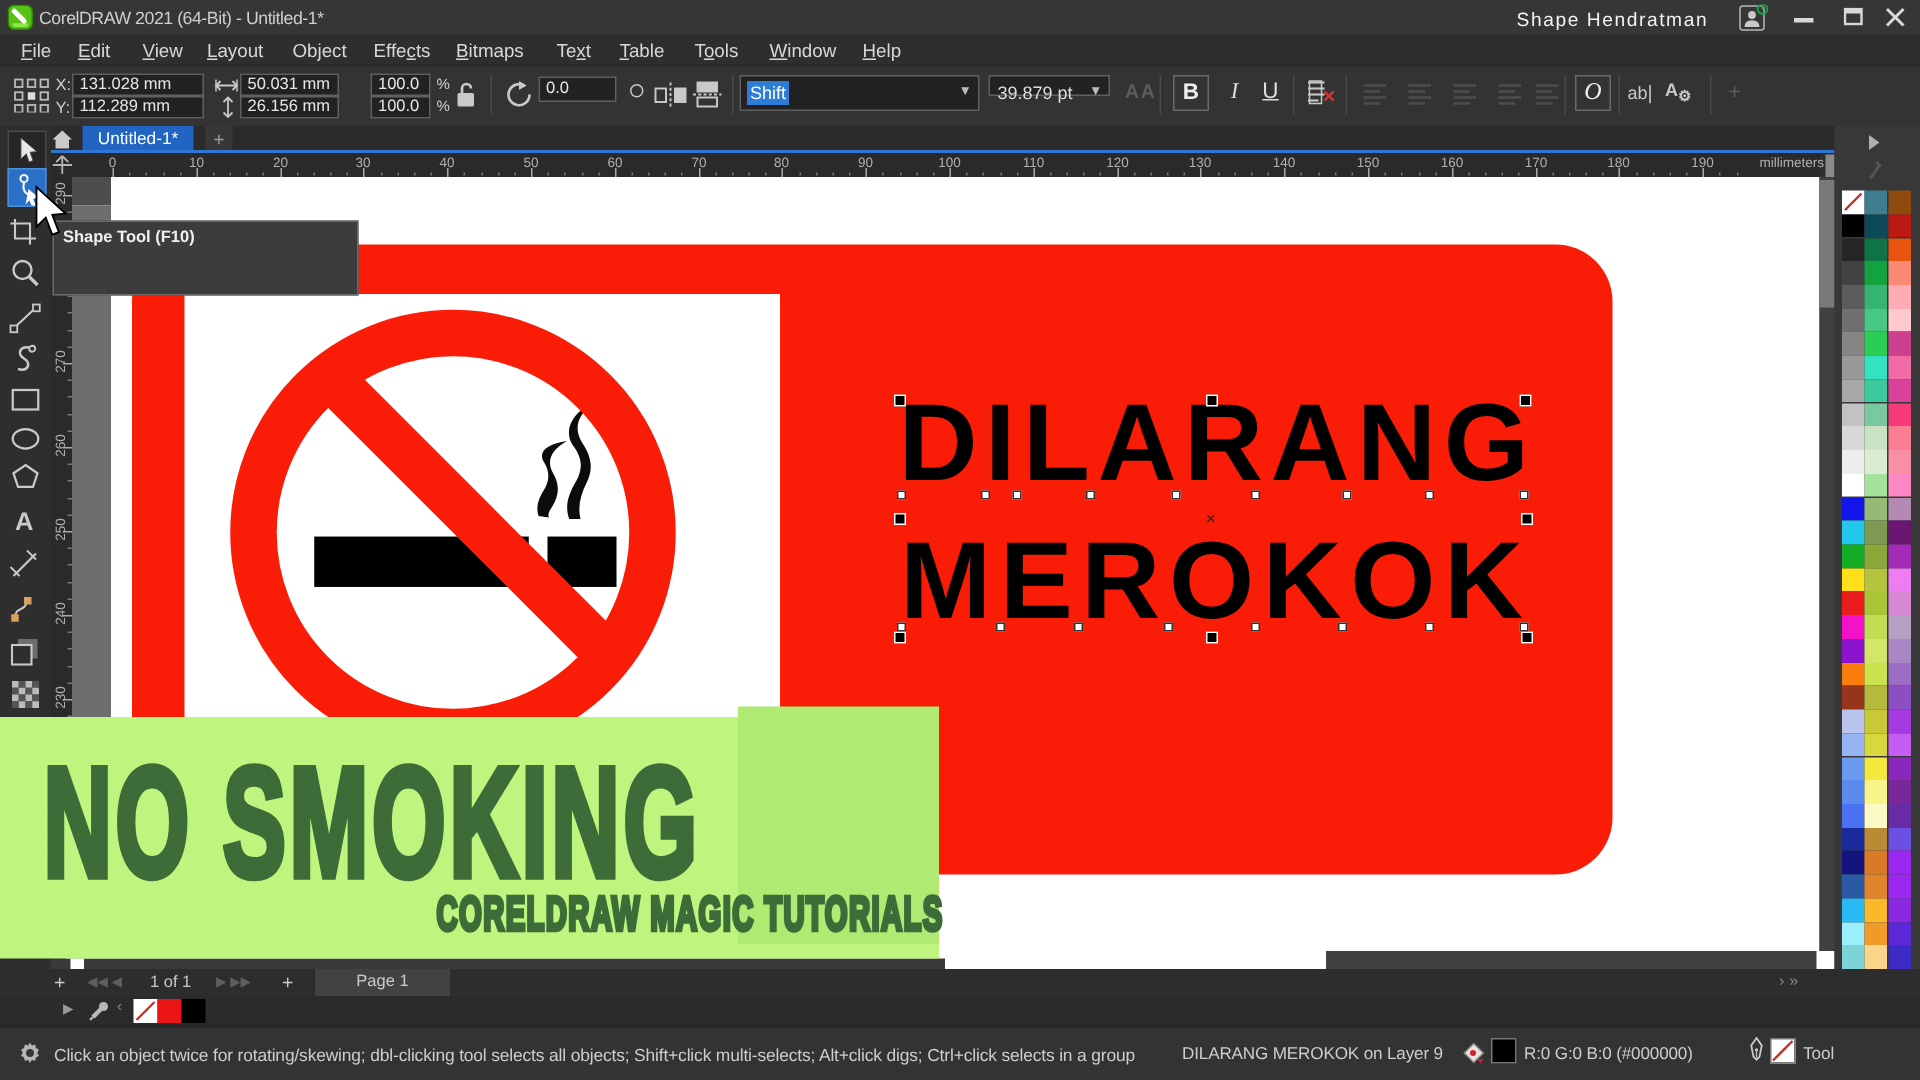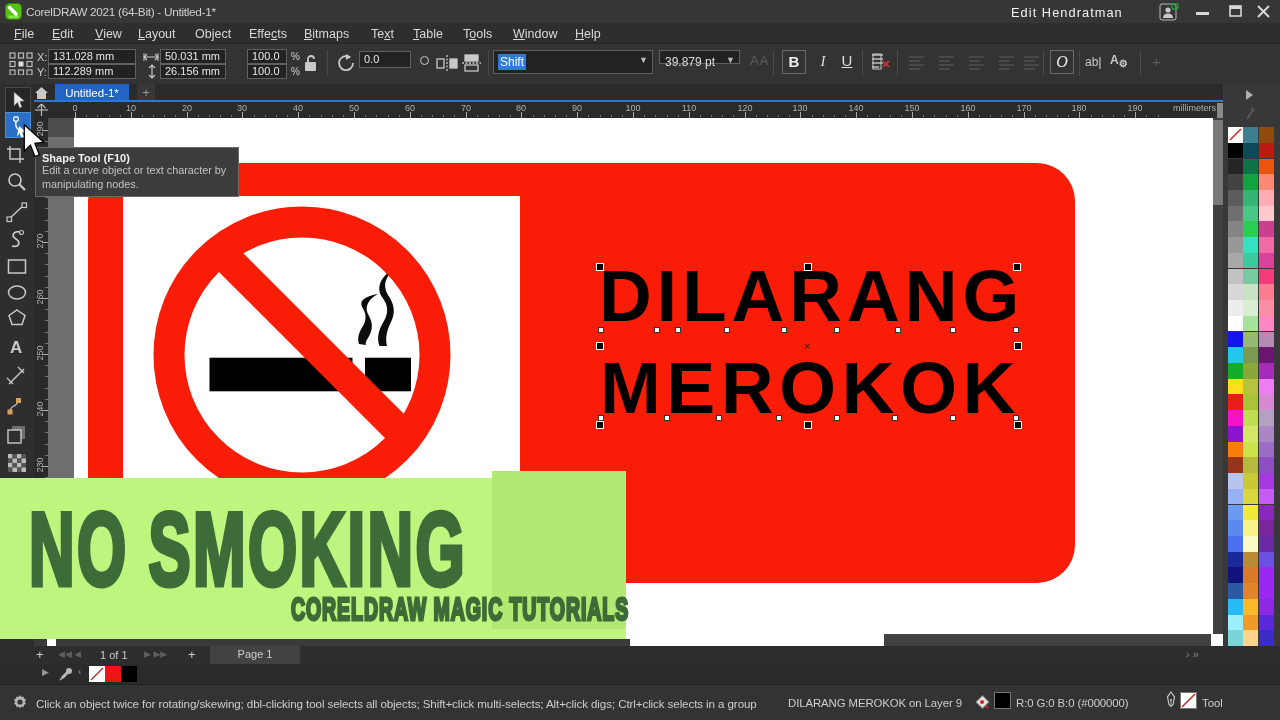--- a/index.html
+++ b/index.html
@@ -56,21 +56,21 @@
 
 
 <div class="abs" style="left:0;top:0;width:1280px;height:23px;background:#363636"></div>
 <svg class="abs" style="left:5px;top:3px" width="17" height="17" viewBox="0 0 17 17">
   <rect x="0.5" y="0.5" width="16" height="16" rx="4" fill="#57c211"></rect>
   <rect x="0.5" y="0.5" width="16" height="16" rx="4" fill="none" stroke="#2e8706" stroke-width="1"></rect>
   <path d="M3.5,12.5 Q2.5,14.5 5,15 L12,15 Q14.5,14.5 13.5,12.5 Z" fill="#8ae84c"></path>
   <line x1="4.5" y1="4.5" x2="11" y2="11" stroke="#ffffff" stroke-width="3.4" stroke-linecap="round"></line>
 </svg>
 <div class="abs" style="left:26px;top:5px;color:#cfcfcf;font-size:11.8px;letter-spacing:-0.3px">CorelDRAW 2021 (64-Bit) - Untitled-1*</div>
-<div class="abs" style="left:1011px;top:4.5px;color:#f2f2f2;font-size:12.8px;letter-spacing:1.05px">Edit Hendratman</div>
+<div class="abs" style="left:1011px;top:4.5px;color:#f2f2f2;font-size:12.8px;letter-spacing:1.05px">Shape Hendratman</div>
 <svg class="abs" style="left:1159px;top:3px" width="20" height="18">
   <rect x="1" y="1" width="16" height="16" rx="2" fill="none" stroke="#b8b8b8"></rect>
   <circle cx="9" cy="7" r="2.6" fill="#c8c8c8"></circle>
   <path d="M4,15 Q4,10.5 9,10.5 Q14,10.5 14,15 Z" fill="#c8c8c8"></path>
   <circle cx="16" cy="3" r="3.2" fill="none" stroke="#1e9e48" stroke-width="1.4"></circle>
   <line x1="16" y1="0.2" x2="16" y2="3" stroke="#1e9e48" stroke-width="1.4"></line>
 </svg>
 <div class="abs" style="left:1196px;top:12px;width:13px;height:3px;background:#d8d8d8"></div>
 <svg class="abs" style="left:1229px;top:5px" width="14" height="13">
     <rect x="1" y="1" width="11" height="10" fill="none" stroke="#d8d8d8" stroke-width="1.6"></rect>
@@ -146,21 +146,21 @@
   </svg>
 
 <div class="abs" style="left:493px;top:50px;width:160px;height:24px;background:#222222;border:1px solid #606060">
   <span style="background:#2d7cd6;color:#fff;font-size:12px;margin-left:4px;line-height:22px;padding:1px 2px">Shift</span>
   <span style="position:absolute;right:4px;top:4px;color:#bbb;font-size:9px">▼</span>
 </div>
 <div class="abs" style="left:659px;top:50px;width:81px;height:14px;background:#222222;border:1px solid #606060">
   <span style="color:#ddd;font-size:12px;margin-left:5px;line-height:22px">39.879 pt</span>
   <span style="position:absolute;right:4px;top:4px;color:#bbb;font-size:9px">▼</span>
 </div>
-<div class="abs" style="left:750px;top:53px;color:#5c5c5c;font-size:13px;font-weight:normal">A A</div>
+<div class="abs" style="left:750px;top:53px;color:#5c5c5c;font-size:13px;font-weight:bold">A A</div>
 <div class="sep" style="left:773px"></div>
 <div class="abs" style="left:782px;top:50px;width:24px;height:24px;border:1px solid #6a6a6a;color:#eee;font-weight:bold;font-size:15px;text-align:center;line-height:22px">B</div>
 <div class="abs" style="left:812px;top:50px;width:22px;height:24px;color:#ddd;font-style:italic;font-size:15px;text-align:center;line-height:22px;font-family:'Liberation Serif',serif">I</div>
 <div class="abs" style="left:836px;top:50px;width:22px;height:24px;color:#ddd;font-size:15px;text-align:center;line-height:22px;text-decoration:underline">U</div>
 <div class="sep" style="left:862px"></div>
 <svg class="abs" style="left:870px;top:52px" width="22" height="20">
     <g stroke="#c9c9c9" stroke-width="1.4">
       <line x1="2" y1="3" x2="13" y2="3"></line>
       <line x1="2" y1="7" x2="13" y2="7"></line>
       <line x1="2" y1="11" x2="13" y2="11"></line>
@@ -345,21 +345,20 @@
         <rect x="3.0" y="16.5" width="4.5" height="4.5" fill="#555"></rect>
         <rect x="7.5" y="16.5" width="4.5" height="4.5" fill="#bbb"></rect>
         <rect x="12.0" y="16.5" width="4.5" height="4.5" fill="#555"></rect>
         <rect x="16.5" y="16.5" width="4.5" height="4.5" fill="#bbb"></rect>
       </g>
     </svg></div>
 
 
 <div class="abs" style="left:35px;top:147px;width:204px;height:50px;background:#3c3c3c;border:1px solid #6a6a6a;padding:4px 6px">
   <div style="color:#f0f0f0;font-size:11px;font-weight:bold">Shape Tool (F10)</div>
-  <div style="color:#c2c2c2;font-size:10.8px;line-height:13.8px">Edit a curve object or text character by manipulating nodes.</div>
 </div>
 <svg class="abs" style="left:22px;top:123px" width="24" height="37" viewBox="0 0 13 21">
     <path d="M1,1 L1,16 L4.5,12.5 L7,19 L9.5,18 L7,11.5 L12,11 Z" fill="#fff" stroke="#000" stroke-width="0.7"></path>
   </svg>
 
 
 <div class="abs" style="left:1223px;top:84px;width:57px;height:562px;background:#383838"></div>
 <div class="abs" style="left:1246px;top:90px;width:0;height:0;border-left:7px solid #b0b0b0;border-top:5px solid transparent;border-bottom:5px solid transparent"></div>
 <svg class="abs" style="left:1243px;top:105px" width="14" height="16">
     <path d="M4,14 L10,5 M8,3 l3,3" stroke="#555" stroke-width="2"></path>

